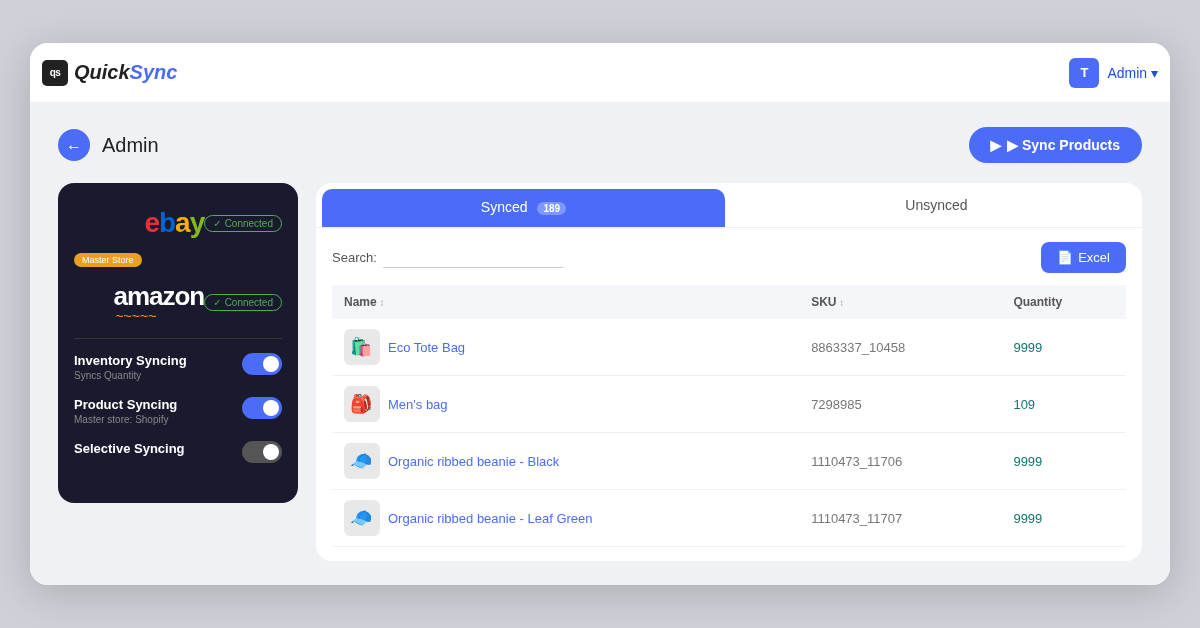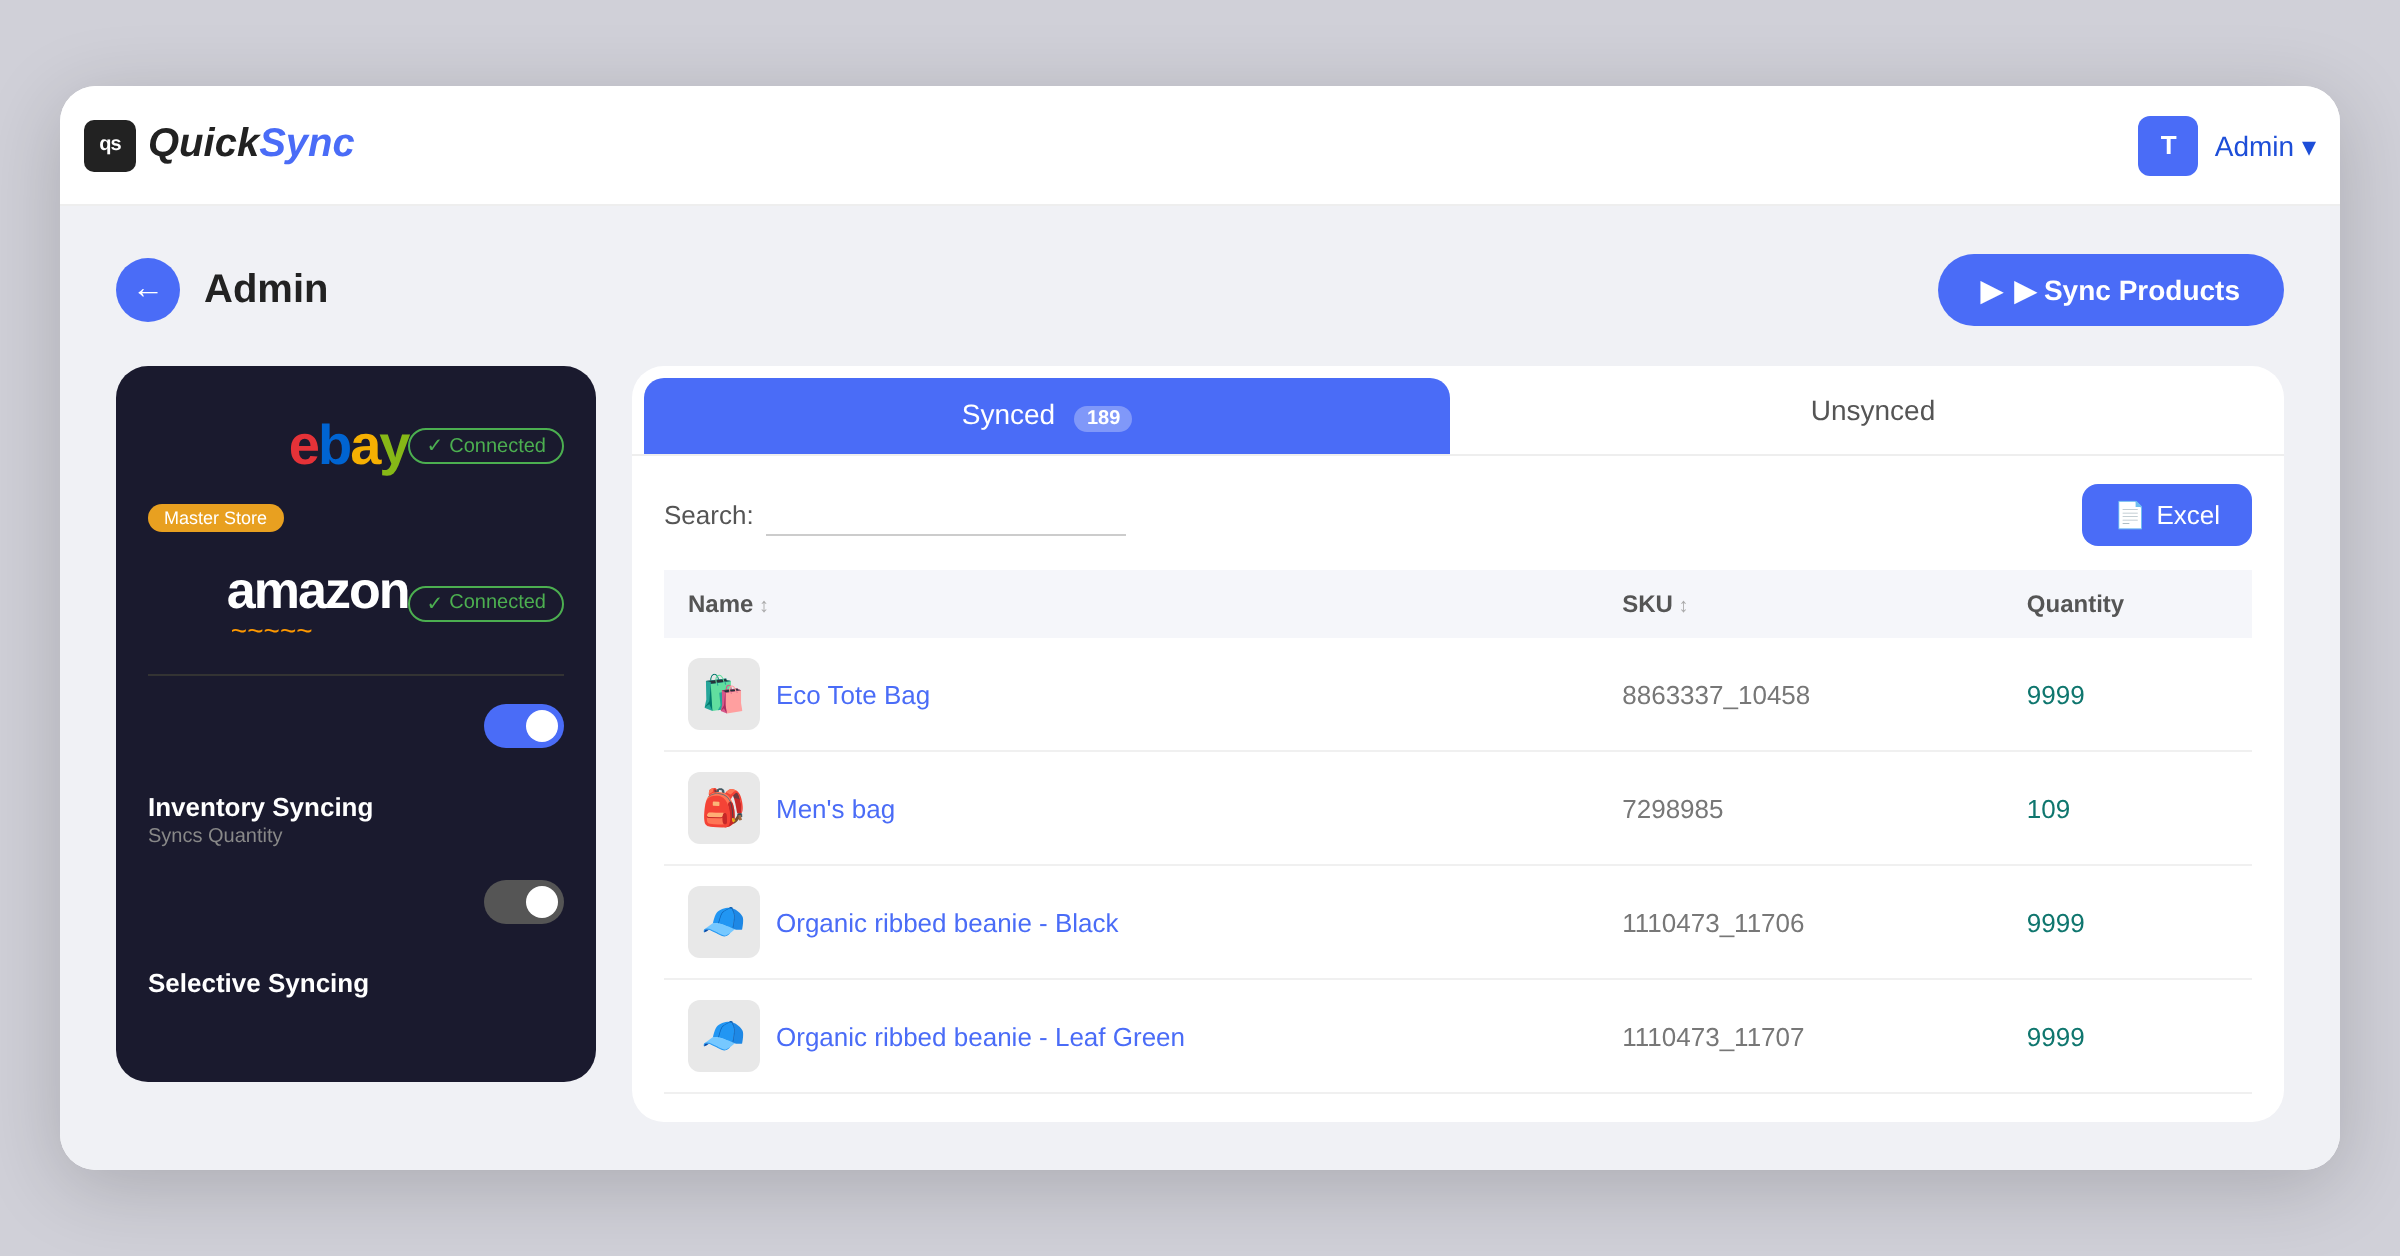--- a/index.html
+++ b/index.html
@@ -115,21 +115,21 @@
       border-radius: 50%;
       color: #fff;
       display: flex;
       align-items: center;
       justify-content: center;
       font-size: 16px;
       cursor: pointer;
     }
     .page-title {
       font-size: 20px;
-      font-weight: 700;
+      font-weight: 400;
       color: #222;
     }
     .sync-products-btn {
       background: #4a6cf7;
       color: #fff;
       border: none;
       border-radius: 24px;
       padding: 10px 22px;
       font-size: 14px;
       font-weight: 600;
@@ -205,21 +205,21 @@
       border: none;
       border-top: 1px solid #333;
       margin: 14px 0;
     }
     .sync-option {
       display: flex;
       align-items: flex-start;
       justify-content: space-between;
       margin-bottom: 16px;
     }
-    .sync-option-info { flex: 1; margin-top: 44px; }
+    .sync-option-info { flex: 1; }
     .sync-option-title {
       font-size: 13px;
       font-weight: 600;
       color: #fff;
       margin-bottom: 2px;
     }
     .sync-option-subtitle {
       font-size: 10px;
       color: #888;
     }
@@ -426,20 +426,27 @@
         <hr class="divider-line">
 
         <div class="sync-option">
           <div class="sync-option-info">
             <div class="sync-option-title">Inventory Syncing</div>
             <div class="sync-option-subtitle">Syncs Quantity</div>
           </div>
           <div class="toggle"></div>
         </div>
 
+        <div class="sync-option">
+          <div class="sync-option-info">
+            <div class="sync-option-title">Product Syncing</div>
+            <div class="sync-option-subtitle">Master store: Shopify</div>
+          </div>
+          <div class="toggle"></div>
+        </div>
 
         <div class="sync-option">
           <div class="sync-option-info">
             <div class="sync-option-title">Selective Syncing</div>
           </div>
           <div class="toggle" style="background:#555;">
           </div>
         </div>
       </div>
 

